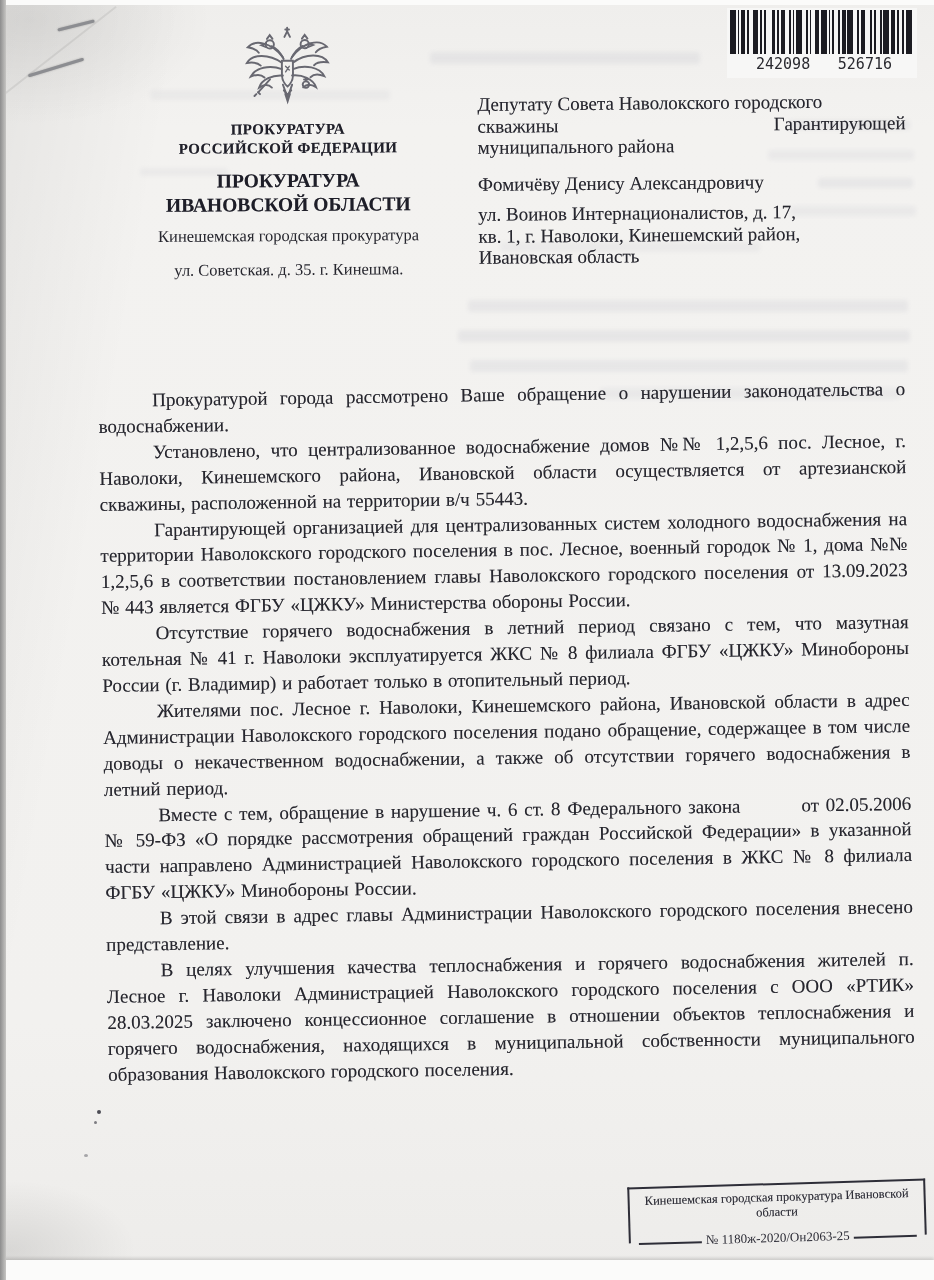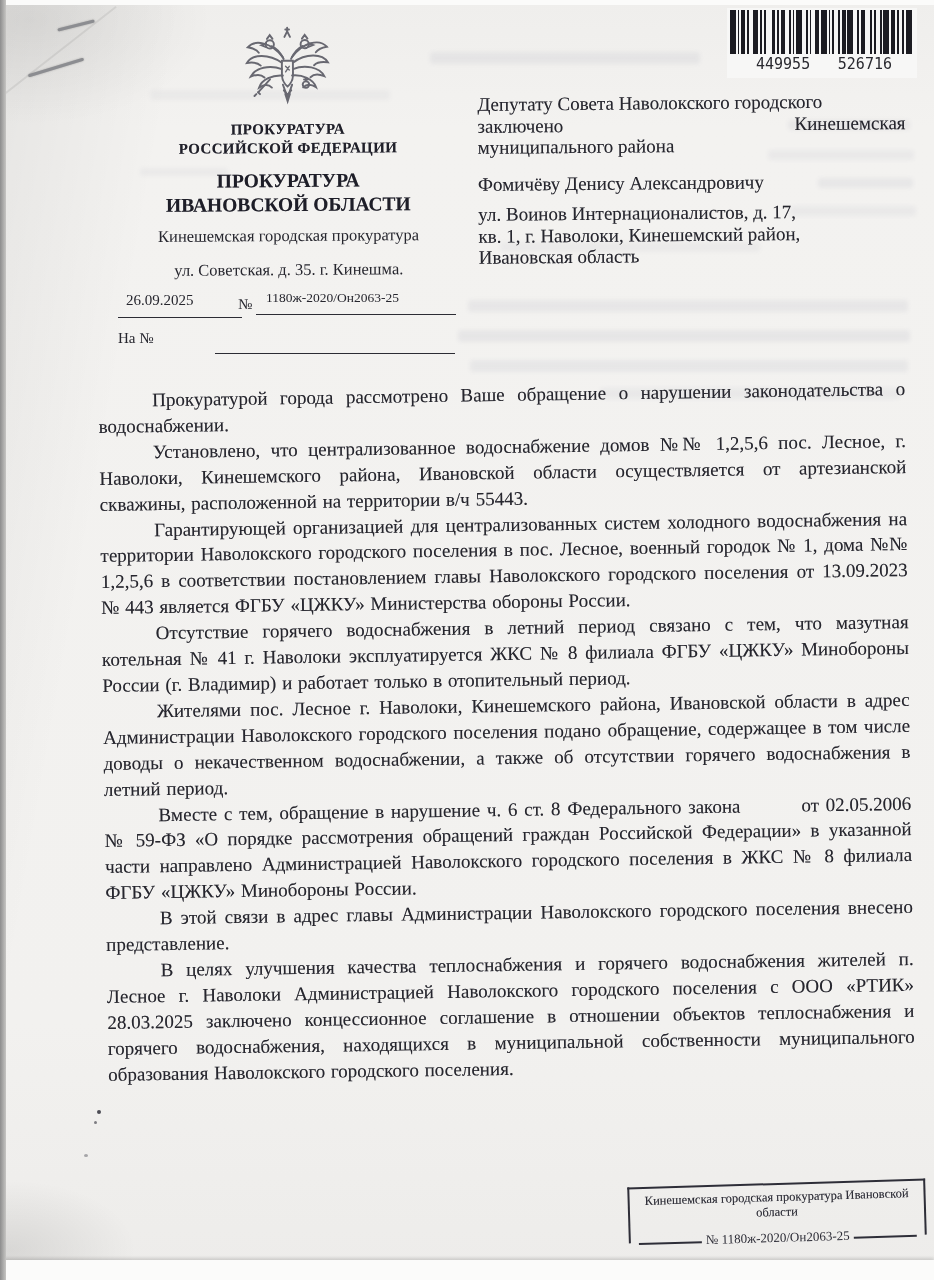--- a/index.html
+++ b/index.html
@@ -134,29 +134,20 @@
       </g>
     </svg>
     <div class="org-small">ПРОКУРАТУРА</div>
     <div class="org-small">РОССИЙСКОЙ ФЕДЕРАЦИИ</div>
     <div class="org-big">ПРОКУРАТУРА</div>
     <div class="org-big" style="margin-top:0;">ИВАНОВСКОЙ ОБЛАСТИ</div>
     <div class="office-line">Кинешемская городская прокуратура</div>
     <div class="street-line">ул. Советская. д. 35. г. Кинешма.</div>
   </div>
 
-  <div class="ref-block">
-    <span class="ref-date">26.09.2025</span>
-    <span class="ref-nosign">№</span>
-    <span class="ref-num">1180ж-2020/Он2063-25</span>
-    <span class="uline ul1"></span>
-    <span class="uline ul2"></span>
-    <span class="onno">На №</span>
-    <span class="uline ul3"></span>
-  </div>
 
   <div class="barcode">
     <div class="bars">
         <span class="bar b" style="flex-grow: 3;"></span>
         <span class="bar" style="flex-grow: 1;"></span>
         <span class="bar b" style="flex-grow: 1;"></span>
         <span class="bar" style="flex-grow: 1;"></span>
         <span class="bar b" style="flex-grow: 2;"></span>
         <span class="bar" style="flex-grow: 1;"></span>
         <span class="bar b" style="flex-grow: 1;"></span>
@@ -212,30 +203,30 @@
         <span class="bar b" style="flex-grow: 2;"></span>
         <span class="bar" style="flex-grow: 1;"></span>
         <span class="bar b" style="flex-grow: 1;"></span>
         <span class="bar" style="flex-grow: 2;"></span>
         <span class="bar b" style="flex-grow: 1;"></span>
         <span class="bar" style="flex-grow: 1;"></span>
         <span class="bar b" style="flex-grow: 3;"></span>
         <span class="bar" style="flex-grow: 1;"></span>
       </div>
     <div class="barcode-nums">
-      <span>449955</span>
+      <span>242098</span>
       <span>526716</span>
     </div>
   </div>
 
   <div class="addressee">
     <div>Депутату Совета Наволокского городского</div>
     <div class="addr-justify">
-      <span>заключено</span>
-      <span>Кинешемская</span>
+      <span>скважины</span>
+      <span>Гарантирующей</span>
     </div>
     <div>муниципального района</div>
     <div class="gap1"></div>
     <div>Фомичёву Денису Александровичу</div>
     <div class="gap2"></div>
     <div>ул. Воинов Интернационалистов, д. 17,</div>
     <div>кв. 1, г. Наволоки, Кинешемский район,</div>
     <div>Ивановская область</div>
   </div>
 

